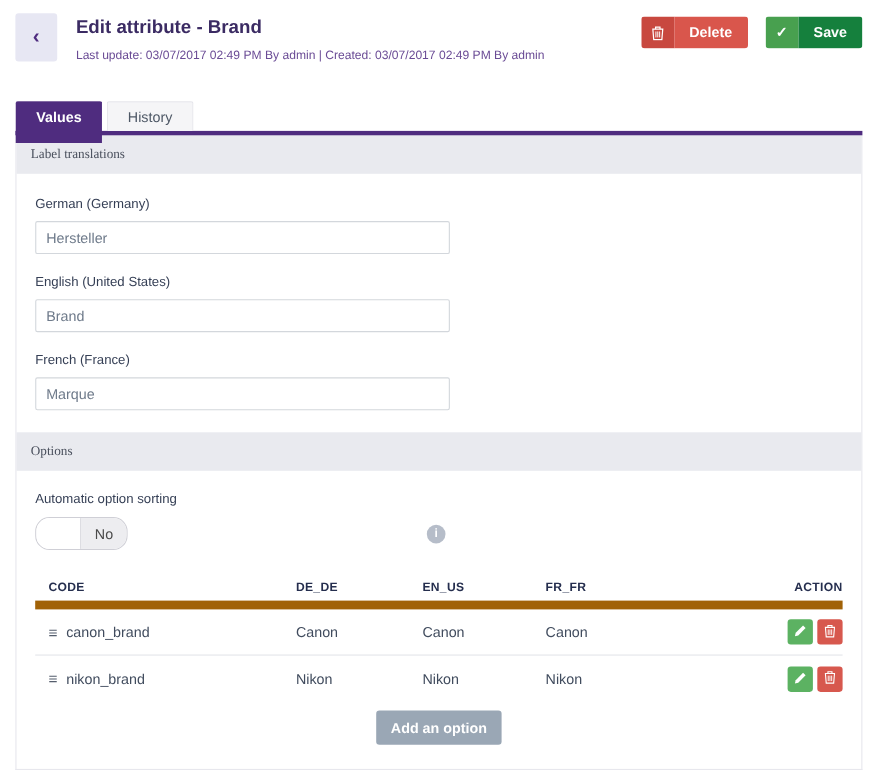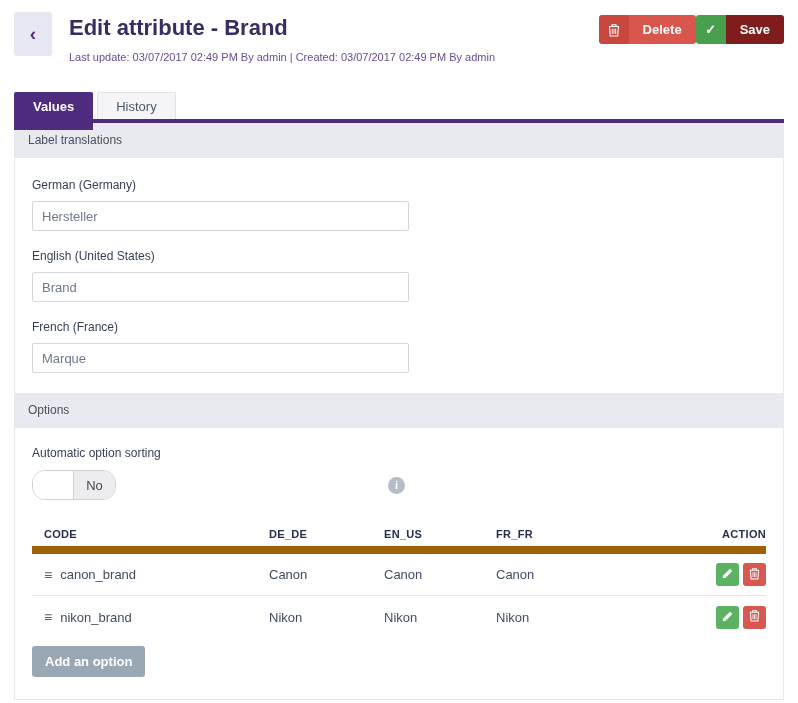--- a/index.html
+++ b/index.html
@@ -3,40 +3,40 @@
 <meta charset="utf-8">
 <style>
   * { margin:0; padding:0; box-sizing:border-box; }
   html,body { width:798px; height:703px; background:#fff; font-family:"Liberation Sans",sans-serif; overflow:hidden; }
 
   
   .header { display:flex; align-items:flex-start; padding:12px 14px 0 14px; height:76px; }
   .back-btn { width:38px; height:44px; background:#e7e7f3; border-radius:3px; display:flex; align-items:center; justify-content:center; cursor:pointer; flex:0 0 auto; }
   .back-btn span { color:#4f2c7f; font-size:19px; font-weight:bold; line-height:1; margin-top:-2px; }
   .header-titles { margin-left:17px; flex:1; min-width:0; }
-  .page-title { font-size:22px; font-weight:600; color:#3b2b63; padding-top:3px; }
+  .page-title { font-size:17px; font-weight:600; color:#3b2b63; padding-top:3px; }
   .page-meta { font-size:11px; color:#6a4b95; margin-top:10px; }
-  .header-actions { display:flex; gap:0; padding-top:3px; }
+  .header-actions { display:flex; gap:16px; padding-top:3px; }
   .btn-split { display:flex; height:29px; border-radius:3px; overflow:hidden; color:#fff; font-size:13px; font-weight:bold; cursor:pointer; }
   .icon-cell { width:30px; display:flex; align-items:center; justify-content:center; }
   .label-cell { display:flex; align-items:center; padding:0 14px; }
   .btn-delete .icon-cell { background:#c8483f; }
   .btn-delete .label-cell { background:#d9564c; }
   .btn-save .icon-cell { background:#48a04f; font-size:13px; }
-  .btn-save .label-cell { background:#7f1d1d; }
+  .btn-save .label-cell { background:#15803d; }
 
   
   .tabs { margin:16px 0 0 14px; display:flex; gap:4px; height:27px; position:relative; z-index:2; }
   .tab { padding:0 18px; height:27px; line-height:27px; font-size:13px; background:#f5f5f7; border:1px solid #e2e2e8; border-bottom:none; color:#4e5866; cursor:pointer; border-radius:2px 2px 0 0; }
   .tab.active { background:#4f2c7f; color:#fff; font-weight:bold; border-color:#4f2c7f; height:38px; }
   .purple-bar { height:4px; background:#4f2c7f; width:770px; margin-left:14px; position:relative; z-index:1; }
 
   
   .panel { margin:0 14px; width:770px; border:1px solid #e7e7ed; border-top:none; }
-  .section-bar { background:#e9eaef; height:35px; line-height:35px; padding-left:13px; font-size:12px; color:#494f5c; }
+  .section-bar { background:#e9eaef; height:35px; line-height:35px; padding-left:13px; font-size:12px; color:#494f5c;font-family:Liberation Serif, serif; }
 
   .fields { padding:2px 17px 20px; }
   .field-label { font-size:12px; color:#353f55; margin:18px 0 9px; }
   .text-input { width:377px; height:30px; border:1px solid #d3d7dc; border-radius:2px; padding:12px 9px; font-size:13px; color:#6e7a8a; font-family:inherit; background:#fff; outline:none; display:block; }
 
   .options-body { padding:0 17px 10px; }
   .sorting-label { font-size:12px; color:#353f55; margin:18px 0 10px; }
   .toggle-row { display:flex; align-items:center; }
   .toggle { width:84px; height:30px; border:1px solid #cfcfd6; border-radius:13px; display:flex; overflow:hidden; cursor:pointer; background:#fff; }
   .toggle-handle { width:41px; background:#fff; border-right:1px solid #cfcfd6; }
@@ -53,21 +53,21 @@
   .col-action { width:95px; text-align:right; }
   .trow { display:flex; align-items:center; height:42px; border-bottom:1px solid #e3e5ea; font-size:13px; color:#414c5e; }
   .trow:last-child { border-bottom:none; }
   .code-cell { display:flex; align-items:center; }
   .drag-handle { color:#555e6d; margin-right:8px; font-size:14px; cursor:grab; }
   .action-btns { width:95px; display:flex; gap:4px; justify-content:flex-end; }
   .btn-sq { width:23px; height:23px; border-radius:3px; display:flex; align-items:center; justify-content:center; cursor:pointer; border:none; padding:0; }
   .btn-edit { background:#5cb262; }
   .btn-del { background:#d7584e; }
 
-  .add-row { display:flex; justify-content:flex-start; margin:8px 0 12px; }
+  .add-row { display:flex; justify-content:center; margin:8px 0 12px; }
   .btn-add { background:#9aa7b5; color:#fff; font-size:13px; font-weight:bold; padding:8px 13px; border-radius:3px; cursor:pointer; border:none; font-family:inherit; }
 </style>
 </head>
 <body>
 
 <div class="header">
   <div class="back-btn">
     <span>‹</span>
   </div>
   <div class="header-titles">

